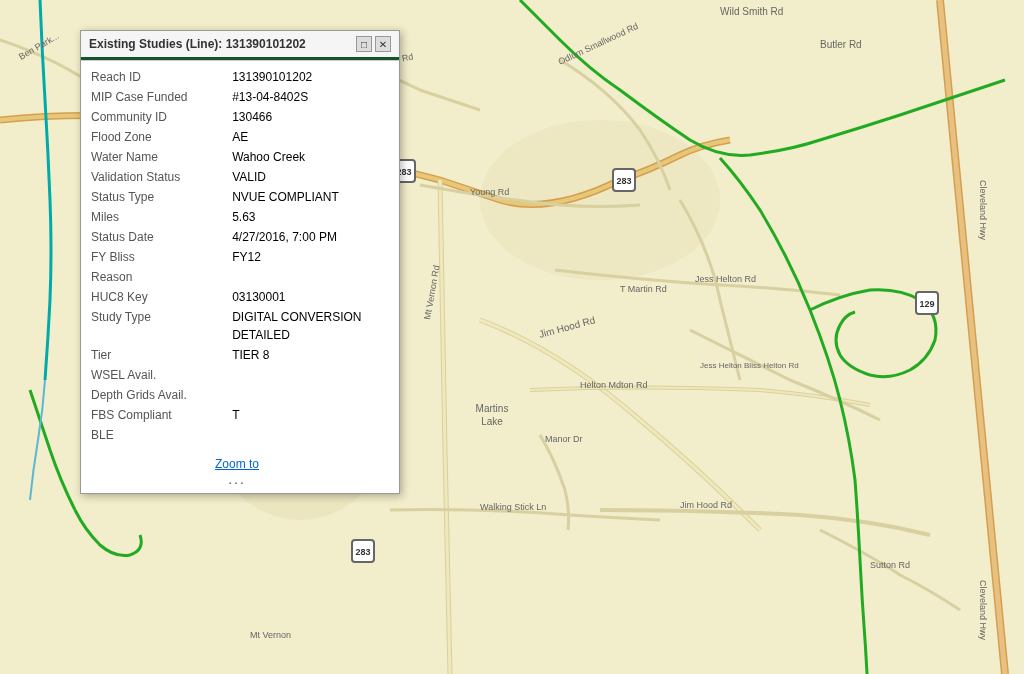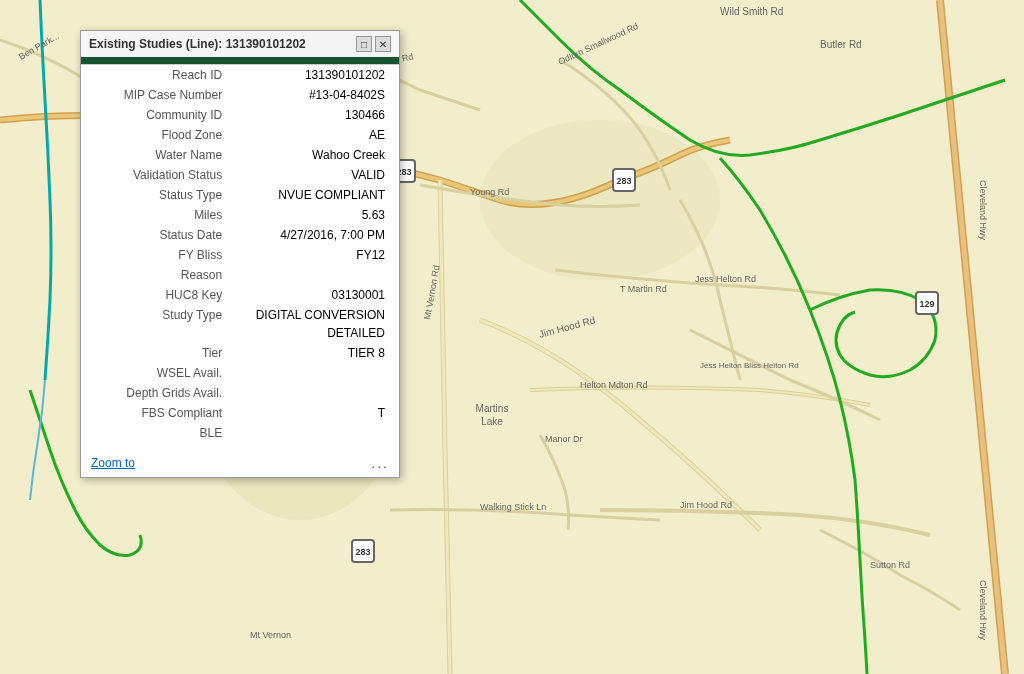--- a/index.html
+++ b/index.html
@@ -30,21 +30,21 @@
       width: 320px;
       background: #fff;
       border: 1px solid #999;
       box-shadow: 2px 2px 8px rgba(0,0,0,0.3);
       font-size: 12px;
       z-index: 100;
     }
 
     .popup-titlebar {
       background: #f5f5f5;
-      border-bottom: 7px solid #14532d;
+      border-bottom: 3px solid #14532d;
       padding: 5px 8px;
       display: flex;
       align-items: center;
       justify-content: space-between;
     }
 
     .popup-title-text {
       font-size: 12px;
       font-weight: bold;
       color: #333;
@@ -69,22 +69,21 @@
       color: #333;
     }
 
     .popup-divider {
       height: 1px;
       background: #ccc;
       margin: 0;
     }
 
     .popup-content {
-      padding: 0 10px 8px 10px;
-      text-align: right;
+      padding: 6px 10px 8px 10px;
     }
 
     .popup-table {
       width: 100%;
       border-collapse: collapse;
     }
 
     .popup-table tr td {
       padding: 1px 4px 1px 0;
       vertical-align: top;
@@ -98,24 +97,25 @@
       padding-right: 10px;
       min-width: 120px;
     }
 
     .popup-table tr td:last-child {
       color: #000;
       font-weight: 500;
     }
 
     .popup-footer {
-      padding: 4px 10px 6px 10px;
+      padding: 4px 10px 6px 4px;
       display: flex;
       align-items: center;
       justify-content: space-between;
+      flex-direction: column;
     }
 
     .zoom-link {
       color: #0066cc;
       text-decoration: underline;
       cursor: pointer;
       font-size: 12px;
     }
 
     .more-dots {
@@ -239,21 +239,21 @@
   </div>
   <div class="popup-divider"></div>
   <div class="popup-content">
     <table class="popup-table">
       <tbody id="popup-fields">
           <tr>
             <td>Reach ID</td>
             <td>131390101202</td>
           </tr>
           <tr>
-            <td>MIP Case Number</td>
+            <td>MIP Case Funded</td>
             <td>#13-04-8402S</td>
           </tr>
           <tr>
             <td>Community ID</td>
             <td>130466</td>
           </tr>
           <tr>
             <td>Flood Zone</td>
             <td>AE</td>
           </tr>

